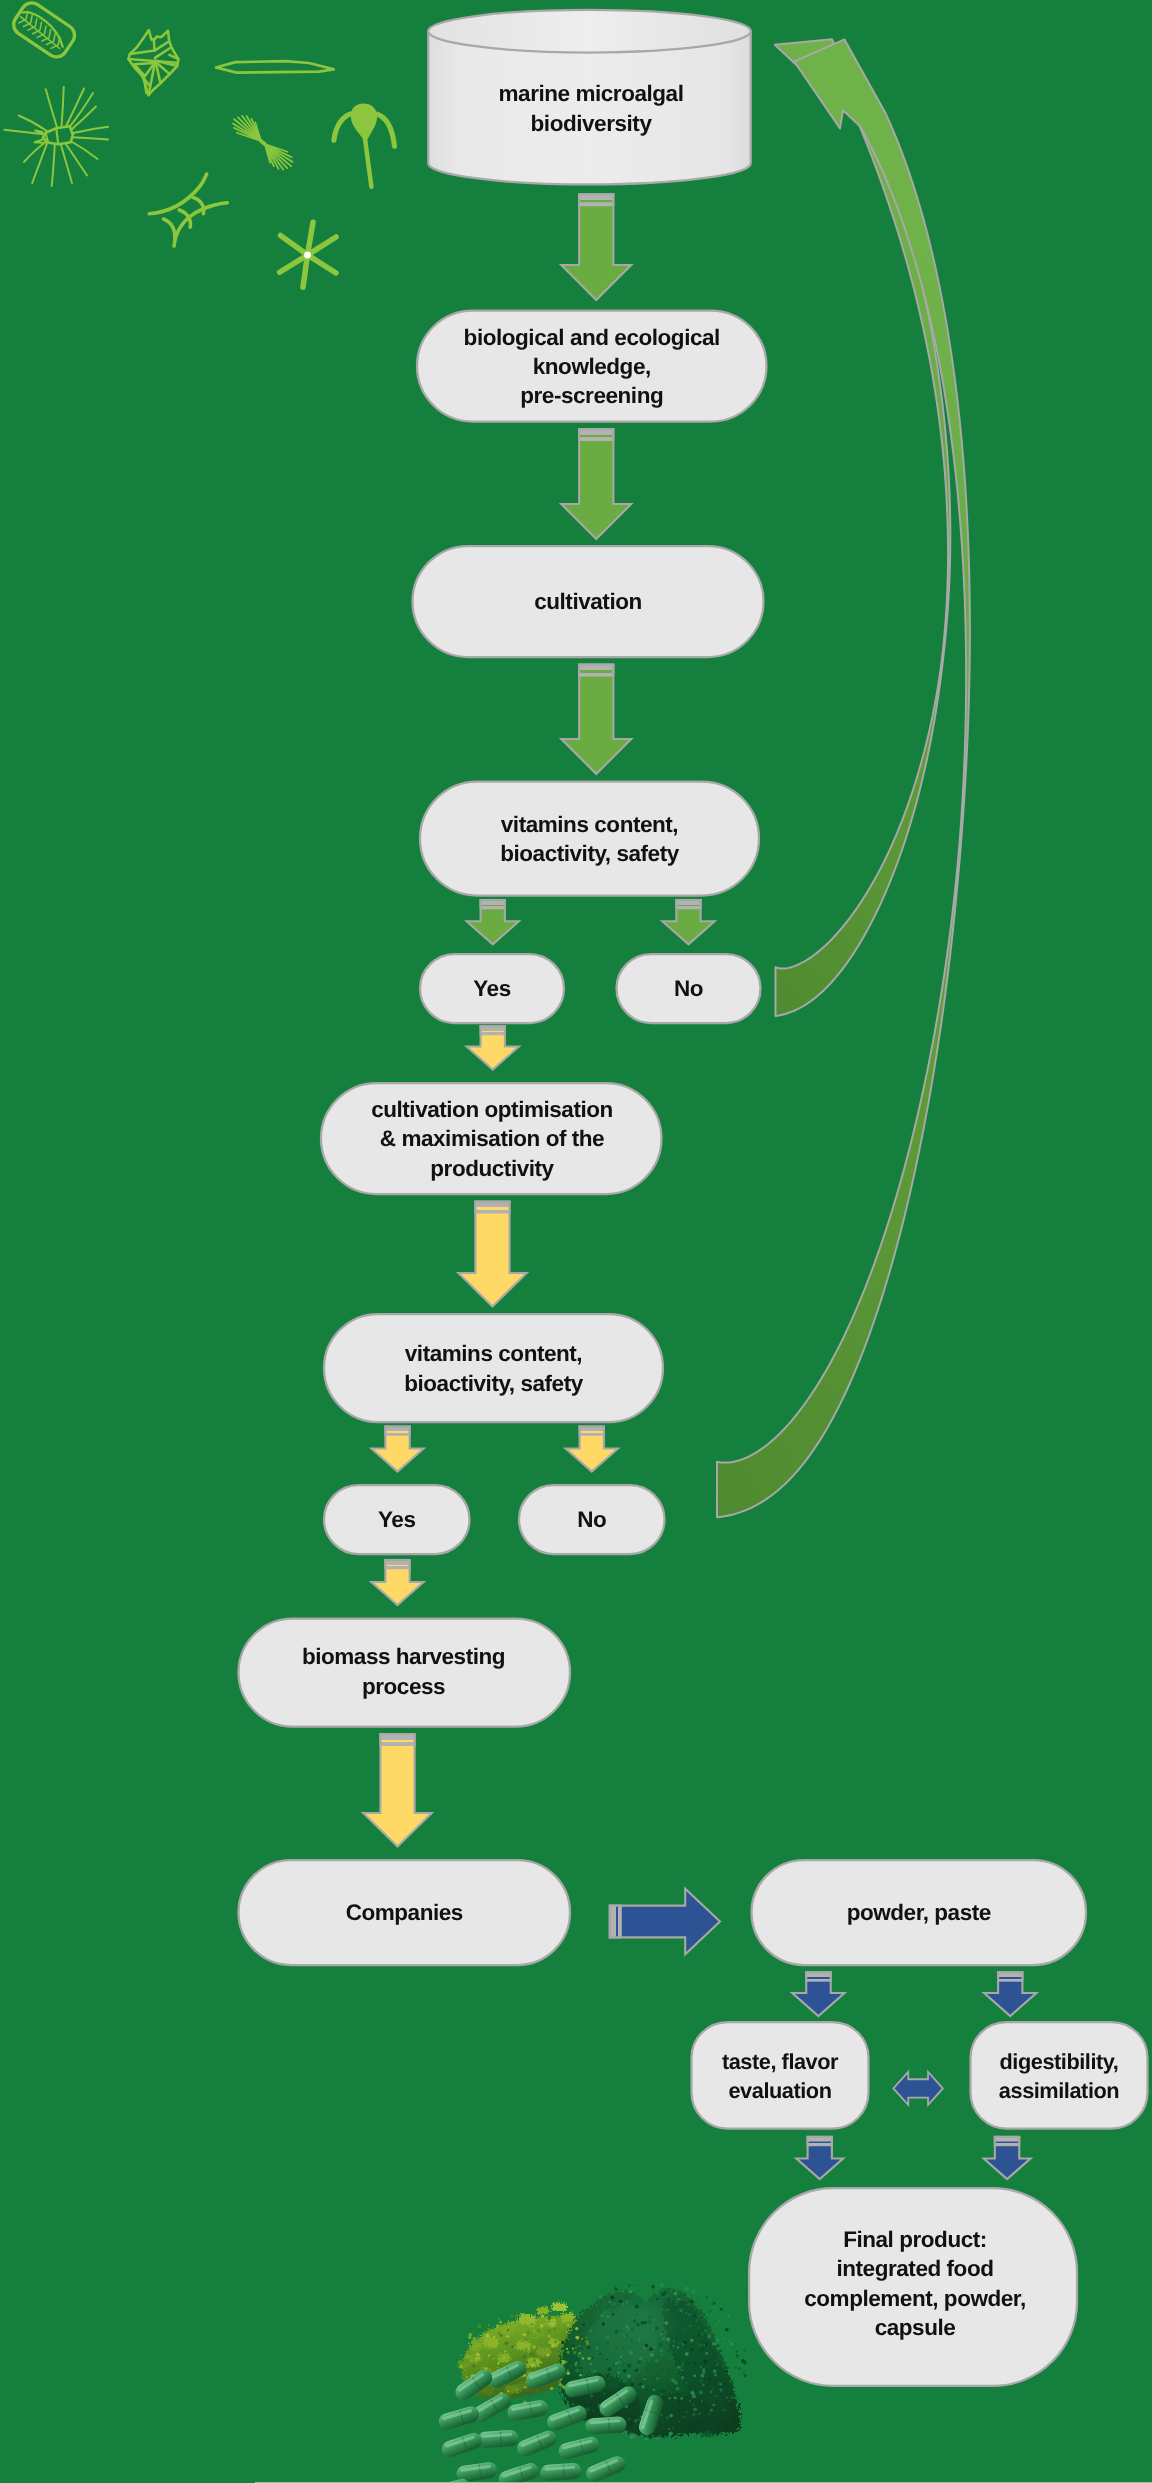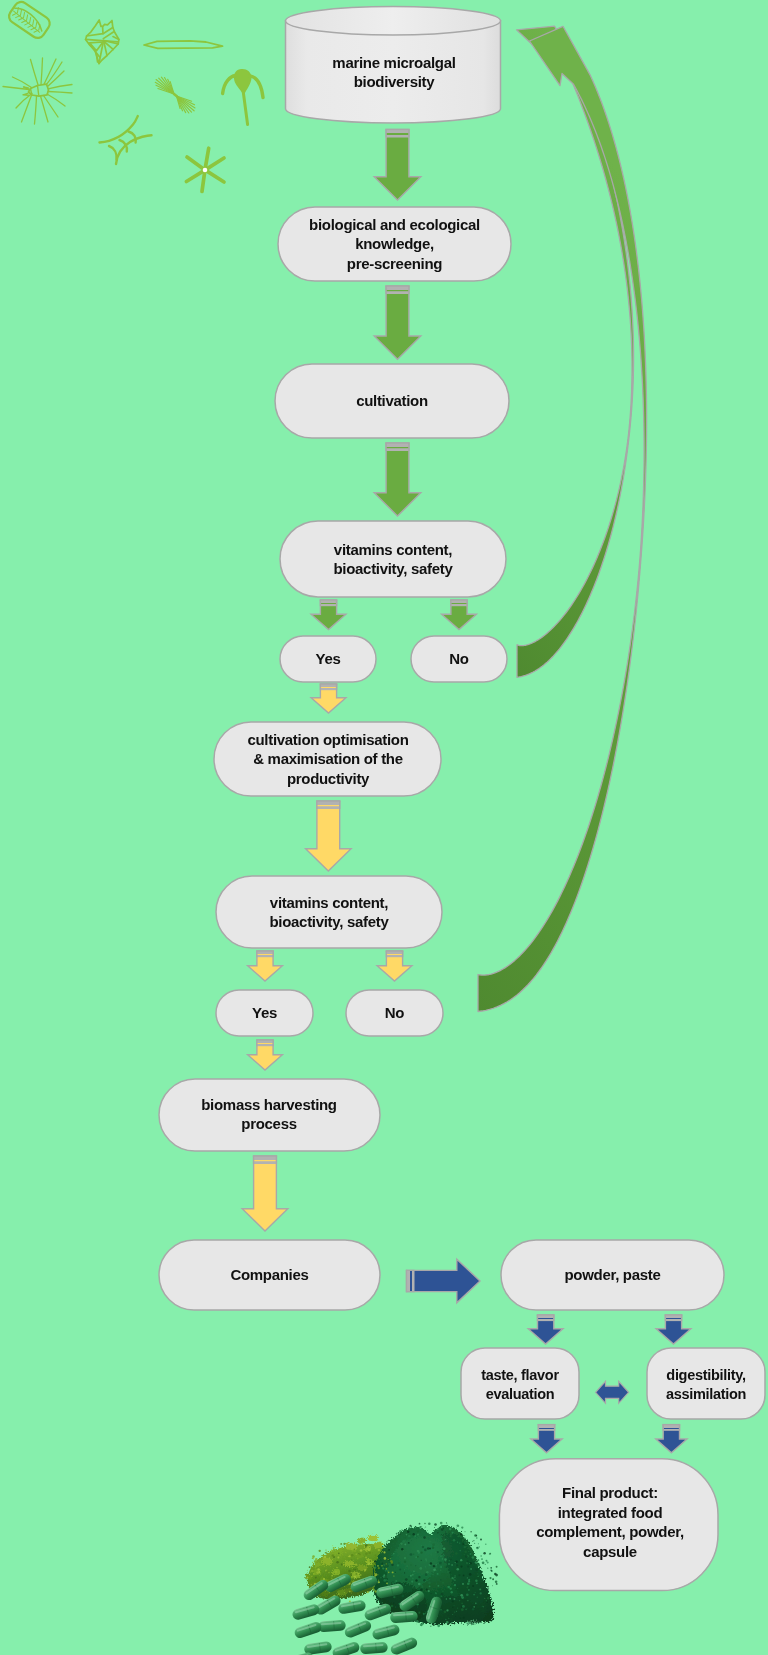--- a/index.html
+++ b/index.html
@@ -1,18 +1,18 @@
 <!DOCTYPE html>
 <html><head>
 <meta charset="utf-8">
 <title>Marine microalgal biodiversity flowchart</title>
 <style>
 html,body{margin:0;padding:0;background:#ffffff;}
 body{width:768px;height:1655px;overflow:hidden;font-family:"Liberation Sans",sans-serif;}
-#root{position:relative;width:768px;height:1655px;background:#86efac;}
+#root{position:relative;width:768px;height:1655px;background:#15803d;}
 #diagram{position:absolute;left:0;top:0;display:block;}
 .nlabel{font-family:"Liberation Sans",sans-serif;font-weight:bold;fill:#111111;
         text-anchor:middle;letter-spacing:-0.3px;}
 </style>
 </head>
 <body>
 
 <div id="root">
 <svg id="diagram" width="768" height="1655" viewBox="0 0 768 1655" xmlns="http://www.w3.org/2000/svg">
 <defs>

